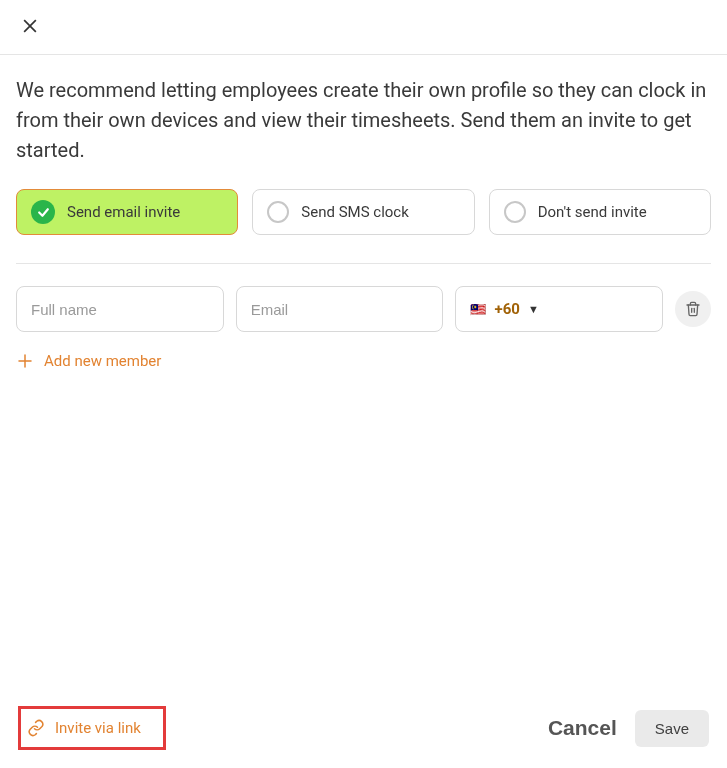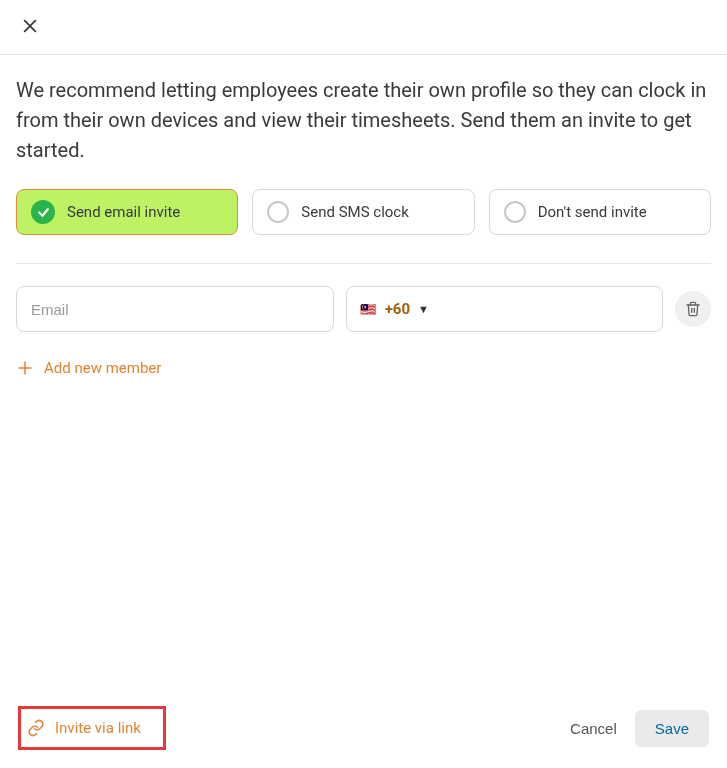--- a/index.html
+++ b/index.html
@@ -149,21 +149,21 @@
       flex-shrink: 0;
     }
     .delete-btn svg {
       width: 16px;
       height: 16px;
     }
     .add-member-link {
       display: flex;
       align-items: center;
       gap: 10px;
-      margin-top: 27px;
+      margin-top: 20px;
       cursor: pointer;
       color: #e28331;
       font-size: 15px;
     }
     .add-member-link .plus-icon {
       width: 18px;
       height: 18px;
     }
     .footer {
       display: flex;
@@ -185,29 +185,30 @@
     .invite-link-btn svg {
       width: 18px;
       height: 18px;
     }
     .footer-right {
       display: flex;
       align-items: center;
       gap: 18px;
     }
     .cancel-btn {
-      font-size: 15px;
+      font-size: 21px;
       color: #555;
       cursor: pointer;
       background: none;
       border: none;
+      font-weight: bold;
     }
     .save-btn {
       font-size: 15px;
-      color: #0369a1;
+      color: #404040;
       background: #eaeaea;
       border: none;
       border-radius: 6px;
       padding: 10px 20px;
       cursor: not-allowed;
     }
     .flag {
       font-size: 13px;
     }
   </style>
@@ -239,20 +240,21 @@
       <div class="radio-circle"></div>
       <span class="invite-option-label">Send SMS clock</span>
     </div>
     <div class="invite-option">
       <div class="radio-circle"></div>
       <span class="invite-option-label">Don't send invite</span>
     </div>
   </div>
 
   <div class="member-row">
+    <input type="text" class="text-input" placeholder="Full name" style="">
     <input type="text" class="text-input" placeholder="Email" style="">
     <div class="phone-wrapper">
       <span class="flag">🇲🇾</span>
       <span class="phone-code">+60</span>
       <span class="caret-down">▼</span>
     </div>
     <div class="delete-btn">
       <svg viewBox="0 0 24 24" fill="none" stroke="#666" stroke-width="2" stroke-linecap="round" stroke-linejoin="round">
           <polyline points="3 6 5 6 21 6"></polyline>
           <path d="M19 6l-1 14a2 2 0 0 1-2 2H8a2 2 0 0 1-2-2L5 6"></path>

